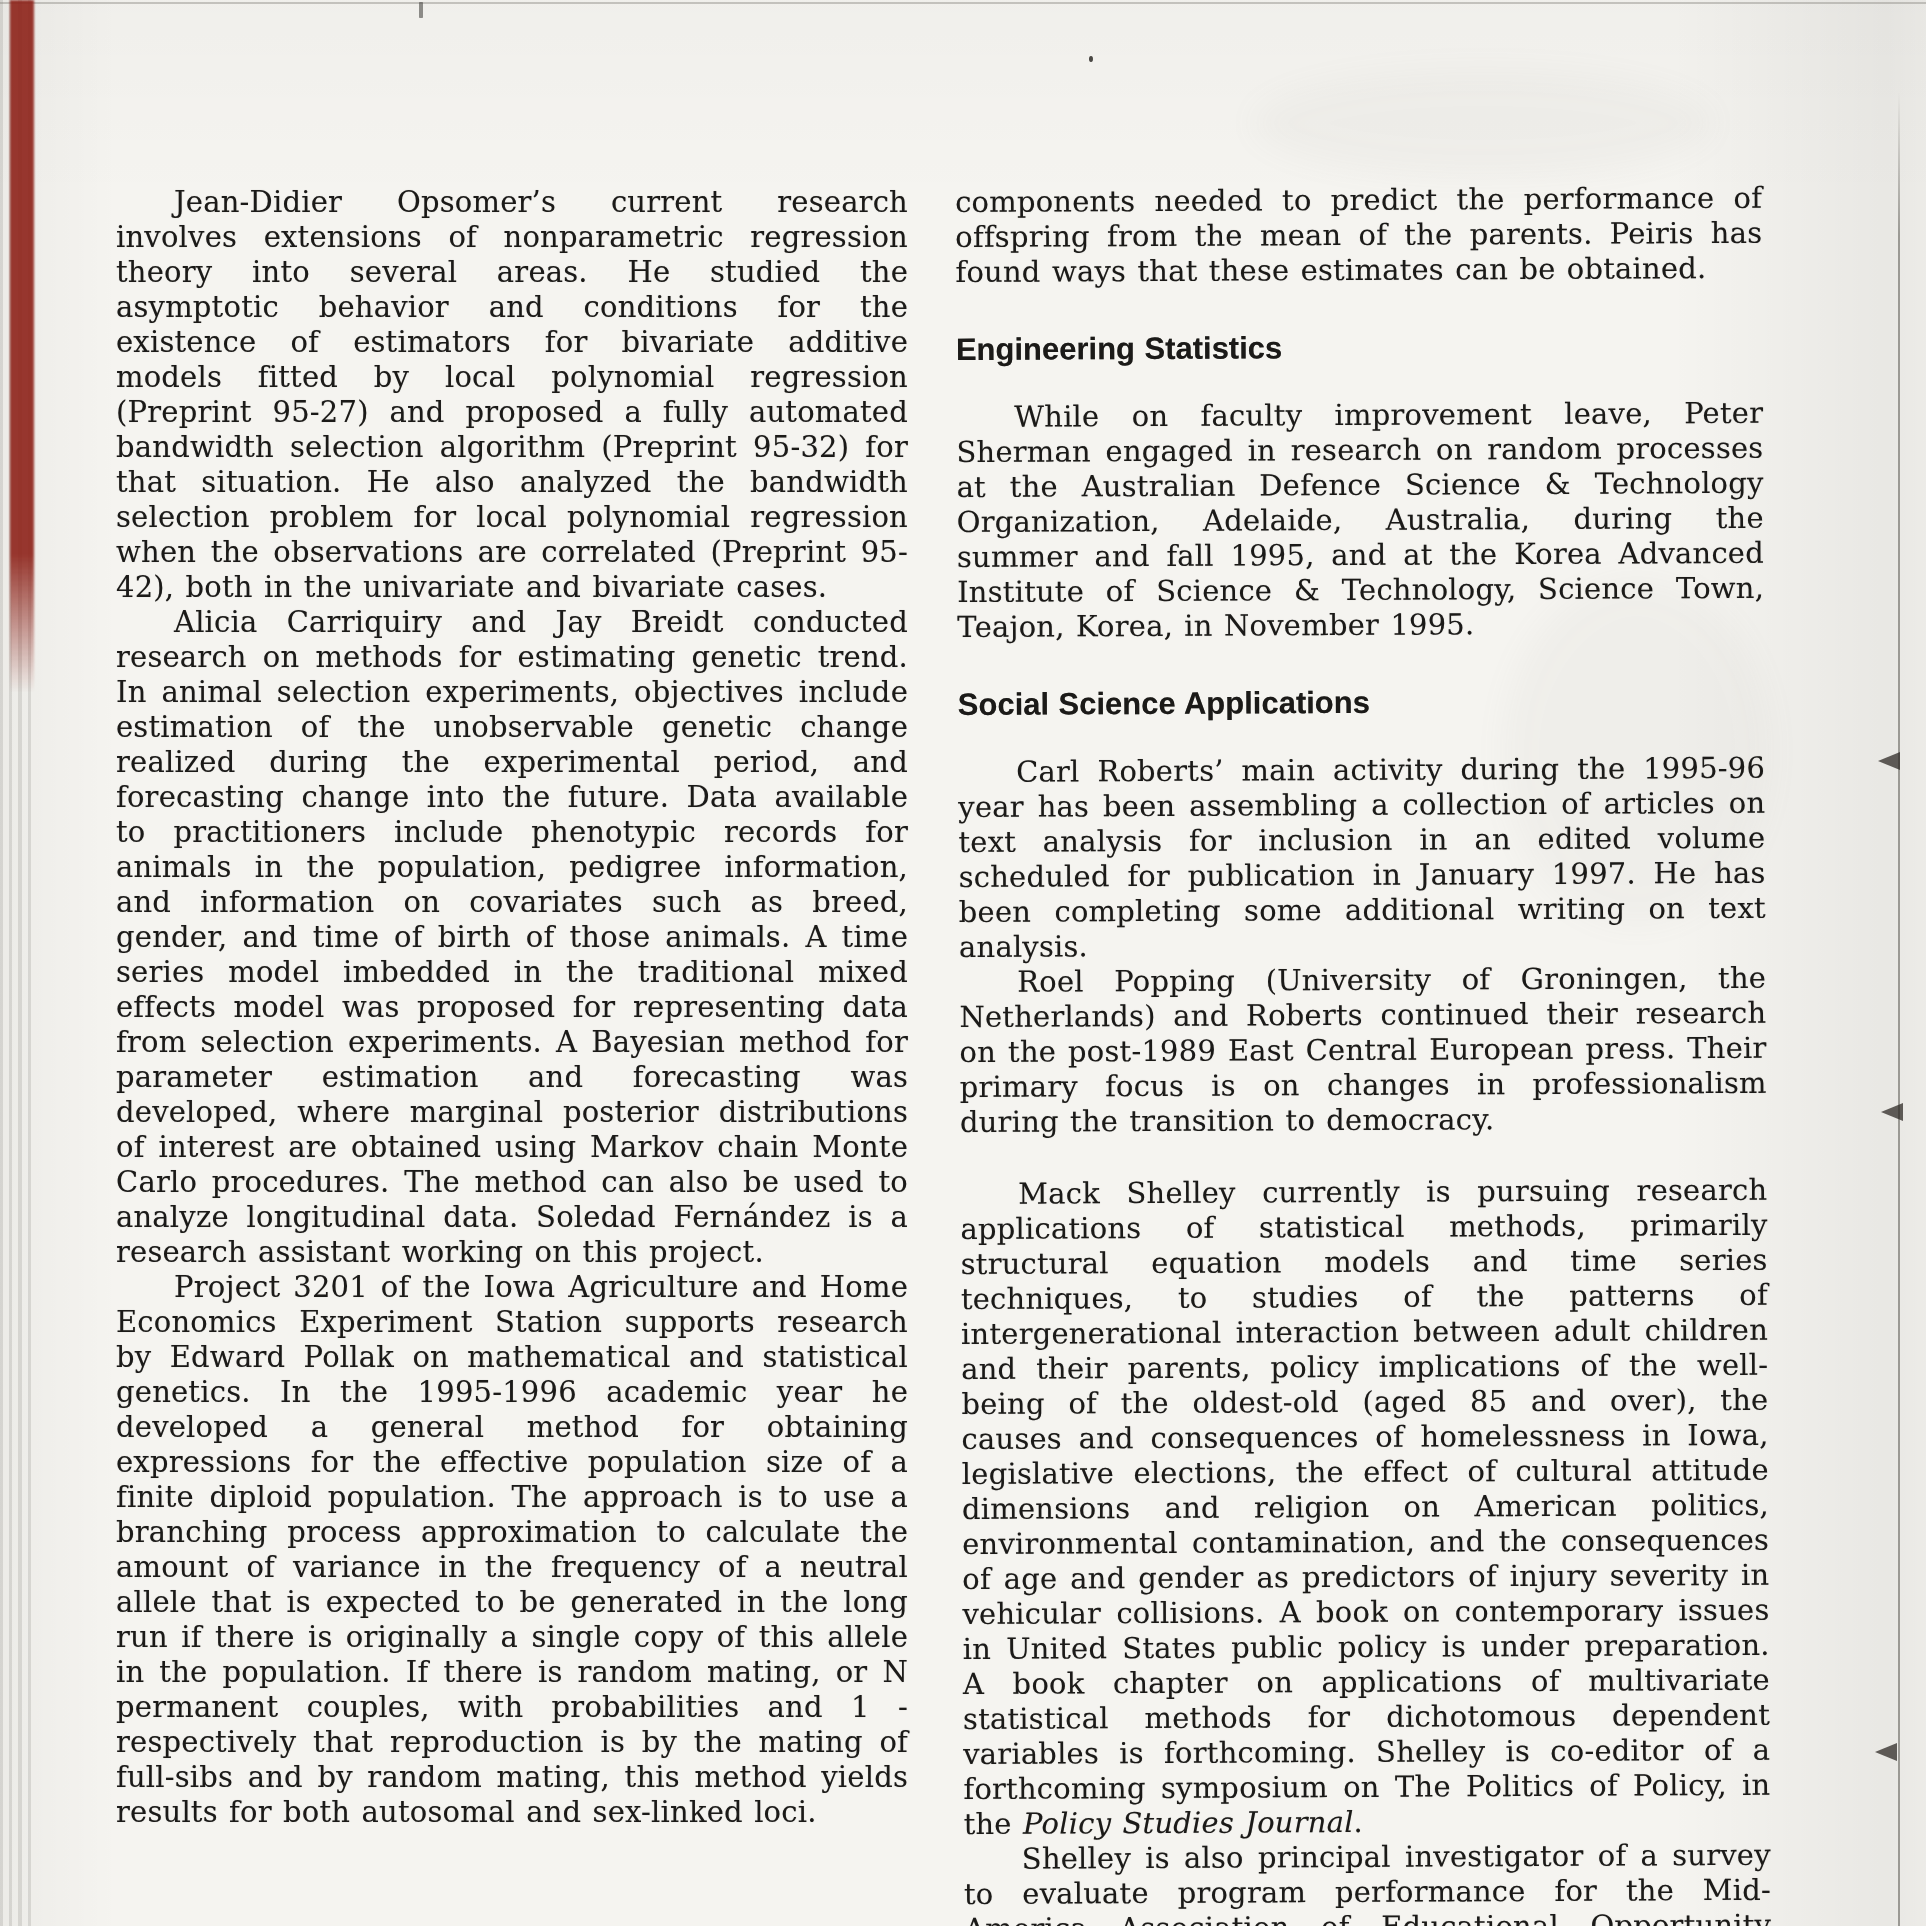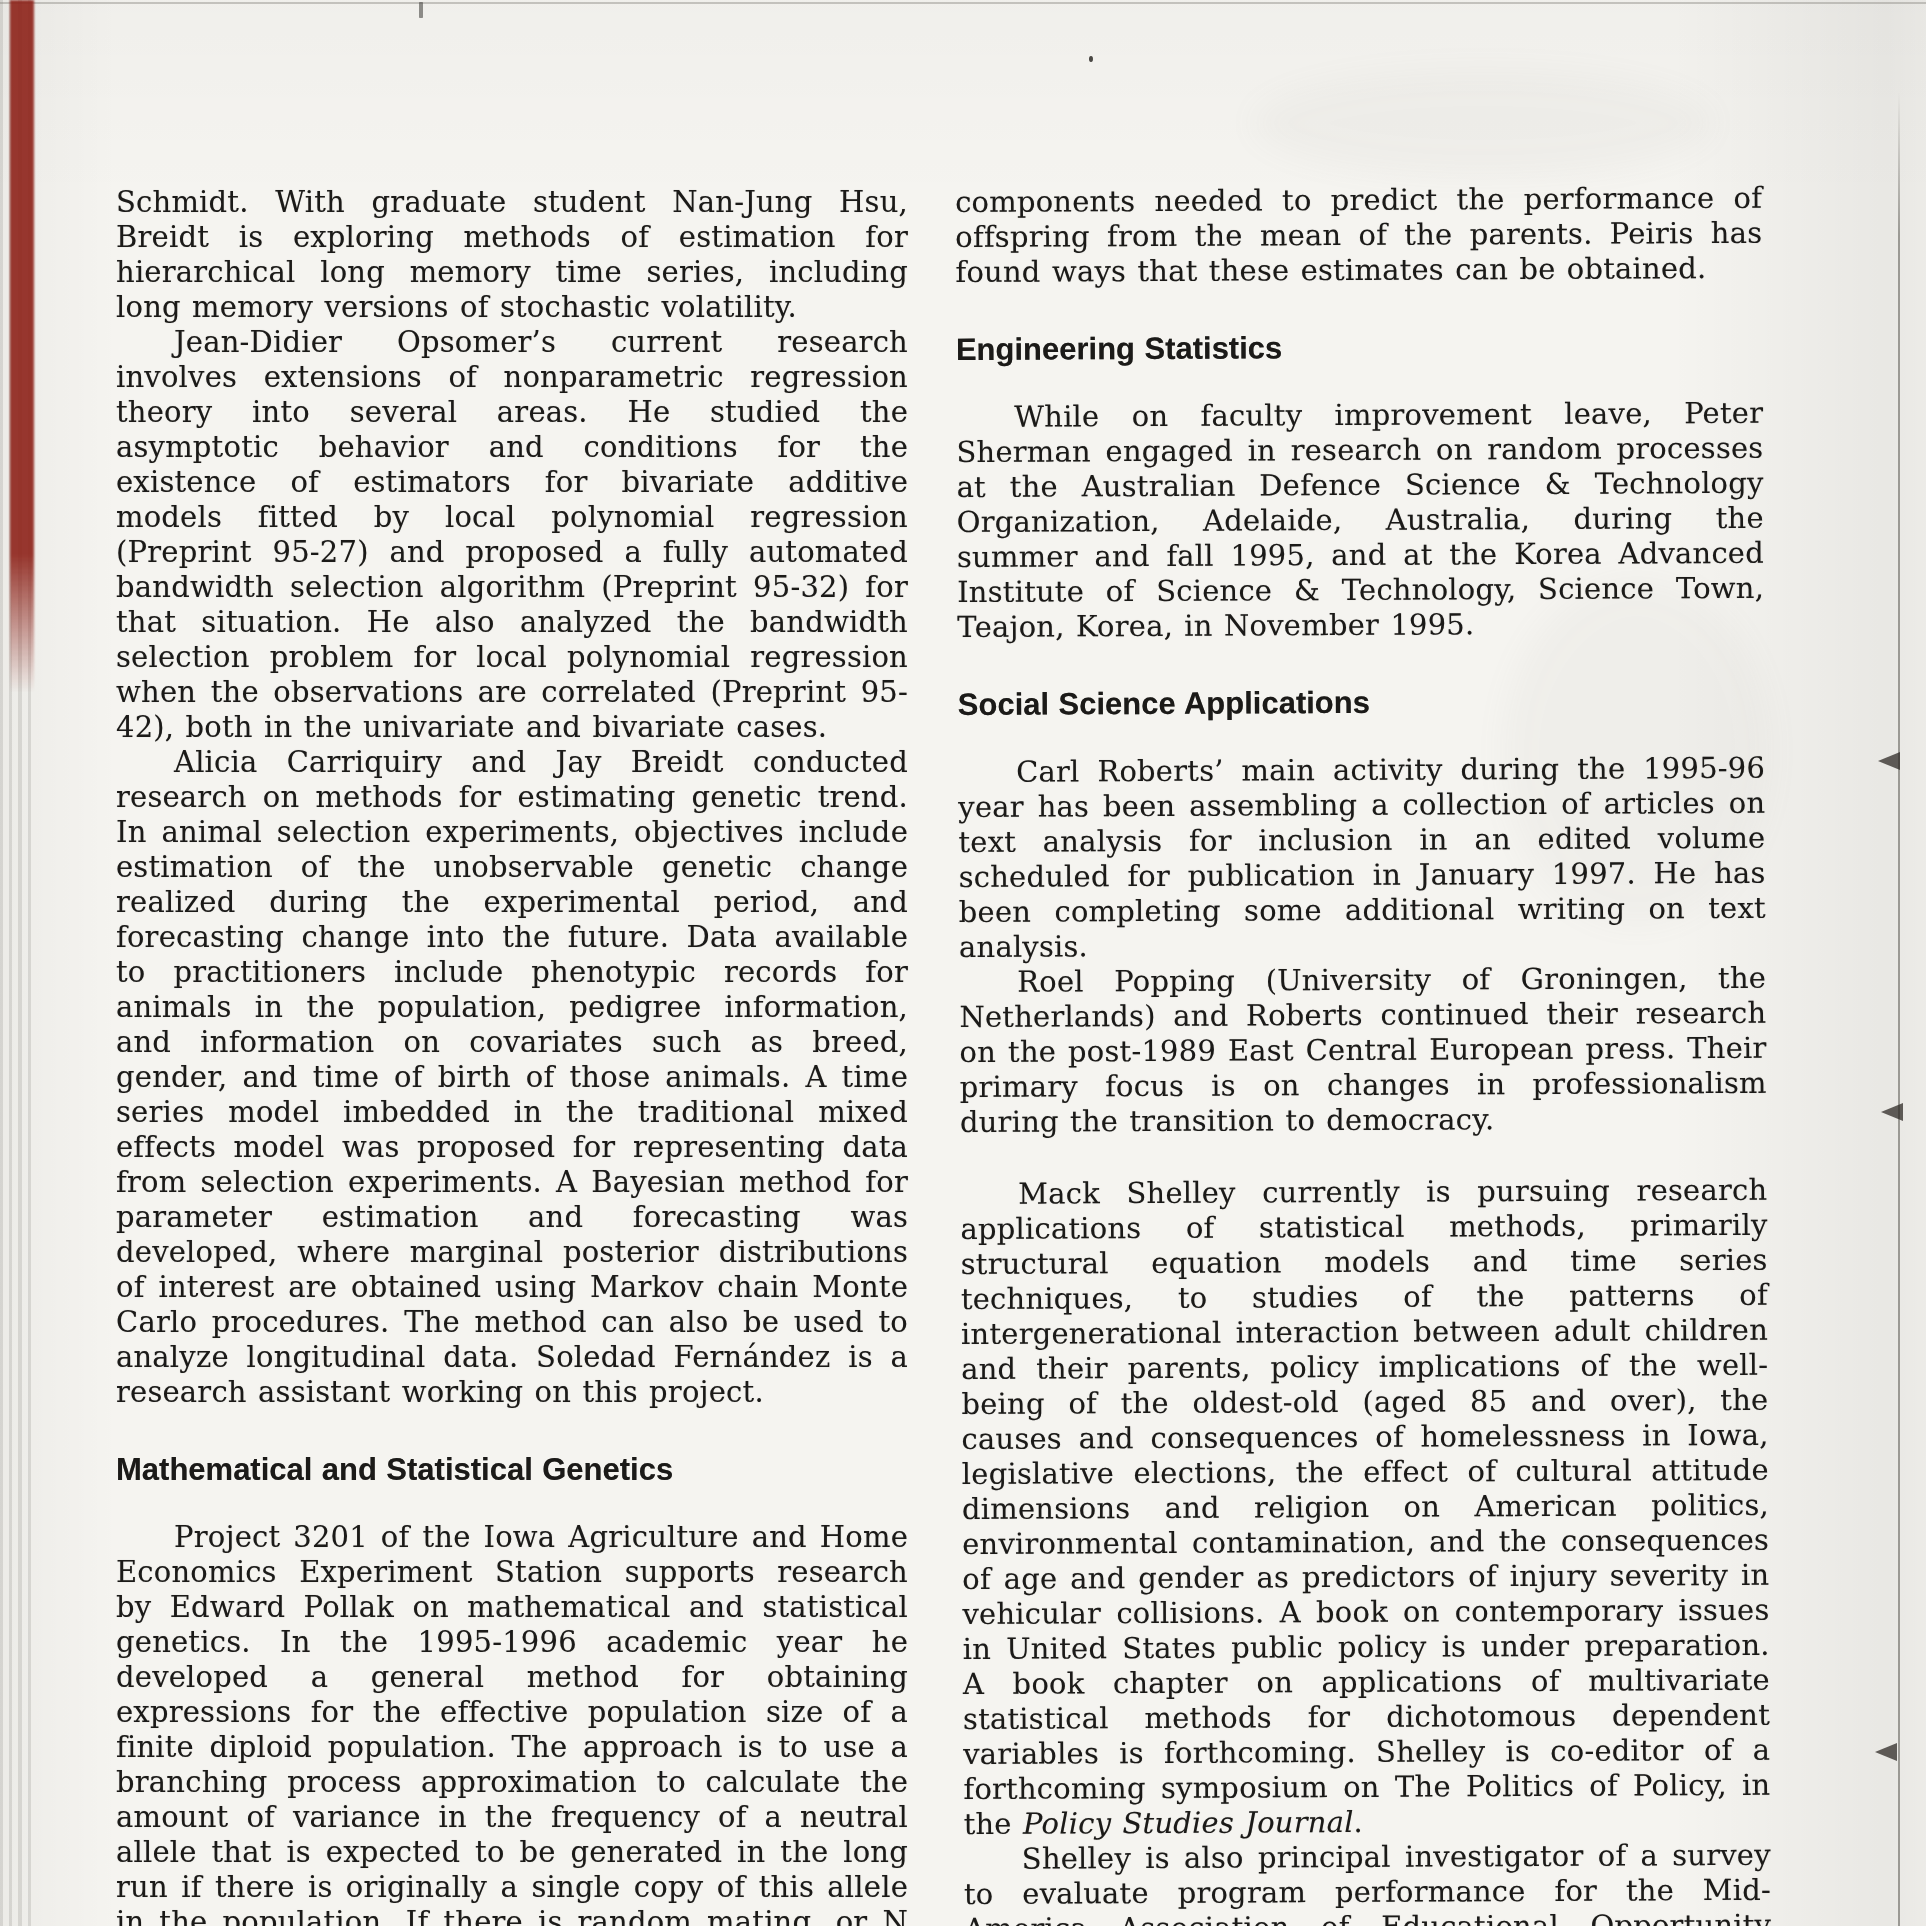--- a/index.html
+++ b/index.html
@@ -90,24 +90,22 @@
 </head>
 <body>
 
 <div class="page">
   <div class="shading"></div>
 
   <div class="bleed-smudge" style="left:1252px;top:69px;width:462px;height:108px;"></div>
   <div class="bleed-smudge" style="left:1502px;top:578px;width:270px;height:347px;"></div>
 
   <div class="column col-left">
-      <p class="">Schmidt.  With graduate student Nan-Jung Hsu, Breidt is exploring methods of estimation for hierarchical long memory time series, including long memory versions of stochastic volatility.</p>
       <p class="indent">Jean-Didier Opsomer’s current research involves extensions of nonparametric regression theory into several areas.  He studied the asymptotic behavior and conditions for the existence of estimators for bivariate additive models fitted by local polynomial regression (Preprint 95-27) and proposed a fully automated bandwidth selection algorithm (Preprint 95-32) for that situation.  He also analyzed the bandwidth selection problem for local polynomial regression when the observations are correlated (Preprint 95-42), both in the univariate and bivariate cases.</p>
       <p class="indent">Alicia Carriquiry and Jay Breidt conducted research on methods for estimating genetic trend.  In animal selection experiments, objectives include estimation of the unobservable genetic change realized during the experimental period, and forecasting change into the future.  Data available to practitioners include phenotypic records for animals in the population, pedigree information, and information on covariates such as breed, gender, and time of birth of those animals.  A time series model imbedded in the traditional mixed effects model was proposed for representing data from selection experiments.  A Bayesian method for parameter estimation and forecasting was developed, where marginal posterior distributions of interest are obtained using Markov chain Monte Carlo procedures.  The method can also be used to analyze longitudinal data.  Soledad Fernández is a research assistant working on this project.</p>
-      <h2 class="heading">Mathematical and Statistical Genetics</h2>
       <p class="indent">Project 3201 of the Iowa Agriculture and Home Economics Experiment Station supports research by Edward Pollak on mathematical and statistical genetics.  In the 1995-1996 academic year he developed a general method for obtaining expressions for the effective population size of a finite diploid population.  The approach is to use a branching process approximation to calculate the amount of variance in the frequency of a neutral allele that is expected to be generated in the long run if there is originally a single copy of this allele in the population.  If there is random mating, or N permanent couples, with probabilities  and 1 -  respectively that reproduction is by the mating of full-sibs and by random mating, this method yields results for both autosomal and sex-linked loci.</p>
     </div>
   <div class="column col-right">
       <p class="">components needed to predict the performance of offspring from the mean of the parents.  Peiris has found ways that these estimates can be obtained.</p>
       <h2 class="heading">Engineering Statistics</h2>
       <p class="indent">While on faculty improvement leave, Peter Sherman engaged in research on random processes at the Australian Defence Science &amp; Technology Organization, Adelaide, Australia, during the summer and fall 1995, and at the Korea Advanced Institute of Science &amp; Technology, Science Town, Teajon, Korea, in November 1995.</p>
       <h2 class="heading">Social Science Applications</h2>
       <p class="indent">Carl Roberts’ main activity during the 1995-96 year has been assembling a collection of articles on text analysis for inclusion in an edited volume scheduled for publication in January 1997.  He has been completing some additional writing on text analysis.</p>
       <p class="indent">Roel Popping (University of Groningen, the Netherlands) and Roberts continued their research on the post-1989 East Central European press.  Their primary focus is on changes in professionalism during the transition to democracy.</p>
       <p class="indent gap-before"><span>Mack Shelley currently is pursuing research applications of statistical methods, primarily structural equation models and time series techniques, to studies of the patterns of intergenerational interaction between adult children and their parents, policy implications of the well-being of the oldest-old (aged 85 and over), the causes and consequences of homelessness in Iowa, legislative elections, the effect of cultural attitude dimensions and religion on American politics, environmental contamination, and the consequences of age and gender as predictors of injury severity in vehicular collisions.  A book on contemporary issues in United States public policy is under preparation.  A book chapter on applications of multivariate statistical methods for dichotomous dependent variables is forthcoming.  Shelley is co-editor of a forthcoming symposium on The Politics of Policy, in the </span><i>Policy Studies Journal</i><span>.</span></p>

